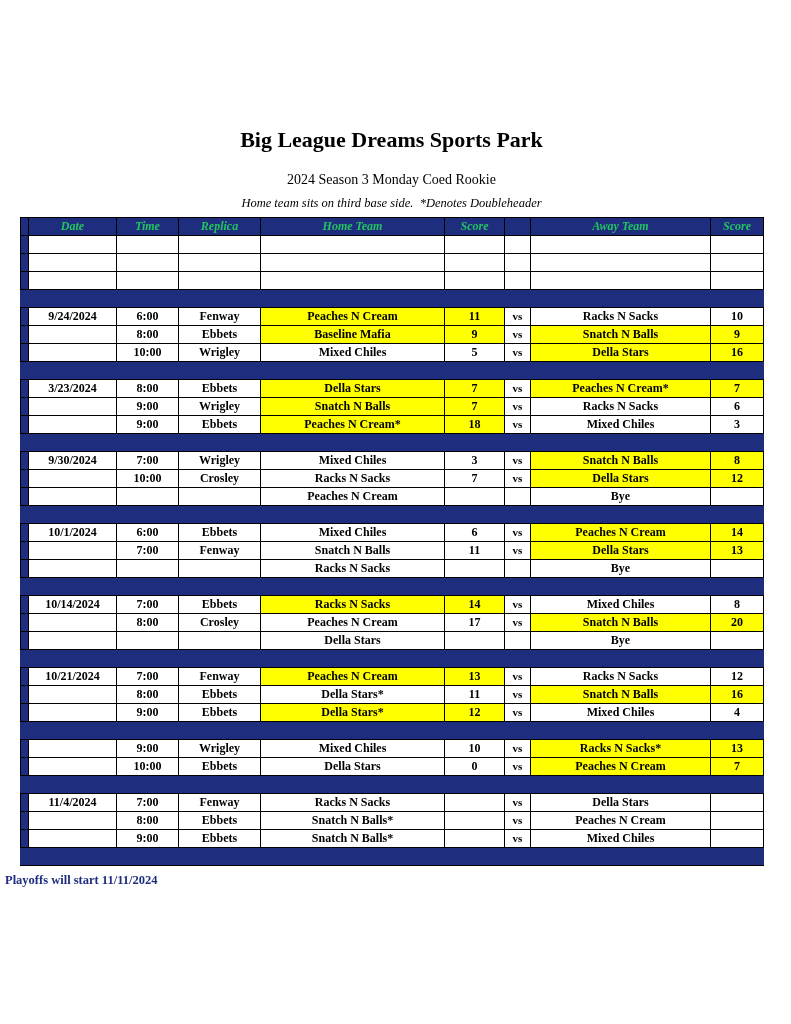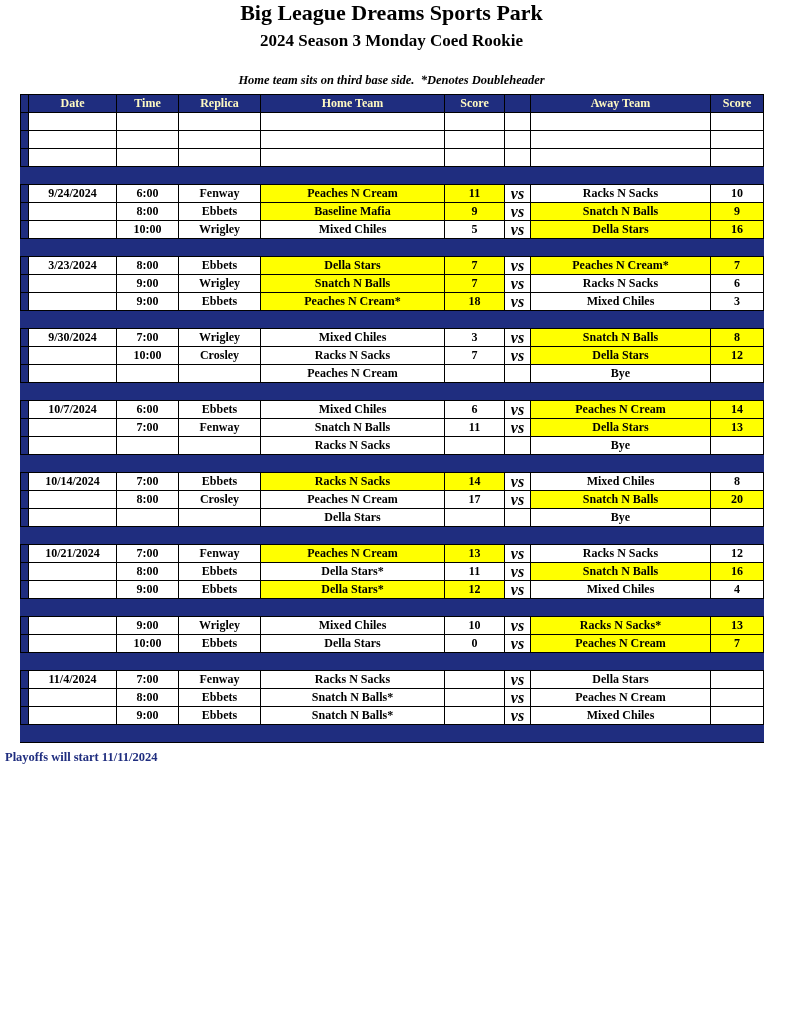--- a/index.html
+++ b/index.html
@@ -2,37 +2,37 @@
 <html style="--navy: #1f2d7f; --hl: #ffff00;"><head>
 <meta charset="utf-8">
 <style>
   :root { --navy:#1f2d7f; --hl:#ffff00; }
   html,body{margin:0;padding:0;}
   body{
     width:791px;height:1024px;background:#ffffff;color:#000;
     font-family:"Liberation Serif", serif;
     overflow:hidden;
   }
-  .titles{width:743px;margin:0 0 0 20px;text-align:center;}
+  .titles{width:743px;margin:0 0 0 20px;text-align:center;padding-top:127px;}
   .title{font-size:22px;font-weight:700;line-height:26px;}
-  .subtitle{font-size:17px;font-weight:700;line-height:20px;margin-top:5px;}
-  .note{font-size:12.5px;font-weight:700;font-style:italic;line-height:15px;margin-top:22px;white-space:pre-wrap;}
+  .subtitle{font-size:14px;font-weight:400;line-height:20px;margin-top:17px;}
+  .note{font-size:12.5px;font-weight:400;font-style:italic;line-height:15px;margin-top:6px;white-space:pre-wrap;}
   table.sched{border-collapse:collapse;table-layout:fixed;width:743px;margin:6px 0 0 20px;}
   .sched td,.sched th{
     height:17px;line-height:17px;padding:0 2px;
     font-size:12px;font-weight:700;text-align:center;vertical-align:middle;
     border:1px solid #000;overflow:hidden;white-space:nowrap;
   }
   .w-edge{width:8px}.w-date{width:88px}.w-time{width:62px}.w-replica{width:82px}
   .w-home{width:184px}.w-score{width:60px}.w-vs{width:26px}.w-away{width:180px}.w-score2{width:53px}
-  th.head{background:var(--navy);color:#fef9c3;}
+  th.head{background:var(--navy);color:#22c55e;font-style:italic;}
   .edge{background:var(--navy);border-color:var(--navy);}
   td.sep{background:var(--navy);border-left-color:var(--navy);border-right-color:var(--navy);}
   td.hl{background:var(--hl);}
-  td.c-vs{font-style:italic;font-size:16px;}
+  td.c-vs{font-size:11px;}
   .footer{margin:7px 0 0 5px;font-size:12.5px;font-weight:700;color:var(--navy);}
 </style>
 </head>
 <body>
 
 <div class="page">
   <div class="titles">
     <div class="title">Big League Dreams Sports Park</div>
     <div class="subtitle">2024 Season 3 Monday Coed Rookie</div>
     <div class="note">Home team sits on third base side.  *Denotes Doubleheader</div>
@@ -203,21 +203,21 @@
           <td class="c-score"></td>
           <td class="c-vs"></td>
           <td class="c-away">Bye</td>
           <td class="c-score2"></td>
         </tr>
         <tr>
           <td colspan="9" class="sep"></td>
         </tr>
         <tr>
           <td class="edge"></td>
-          <td class="c-date">10/7/2024</td>
+          <td class="c-date">10/1/2024</td>
           <td class="c-time">6:00</td>
           <td class="c-replica">Ebbets</td>
           <td class="c-home">Mixed Chiles</td>
           <td class="c-score">6</td>
           <td class="c-vs">vs</td>
           <td class="c-away hl">Peaches N Cream</td>
           <td class="c-score2 hl">14</td>
         </tr>
         <tr>
           <td class="edge"></td>

